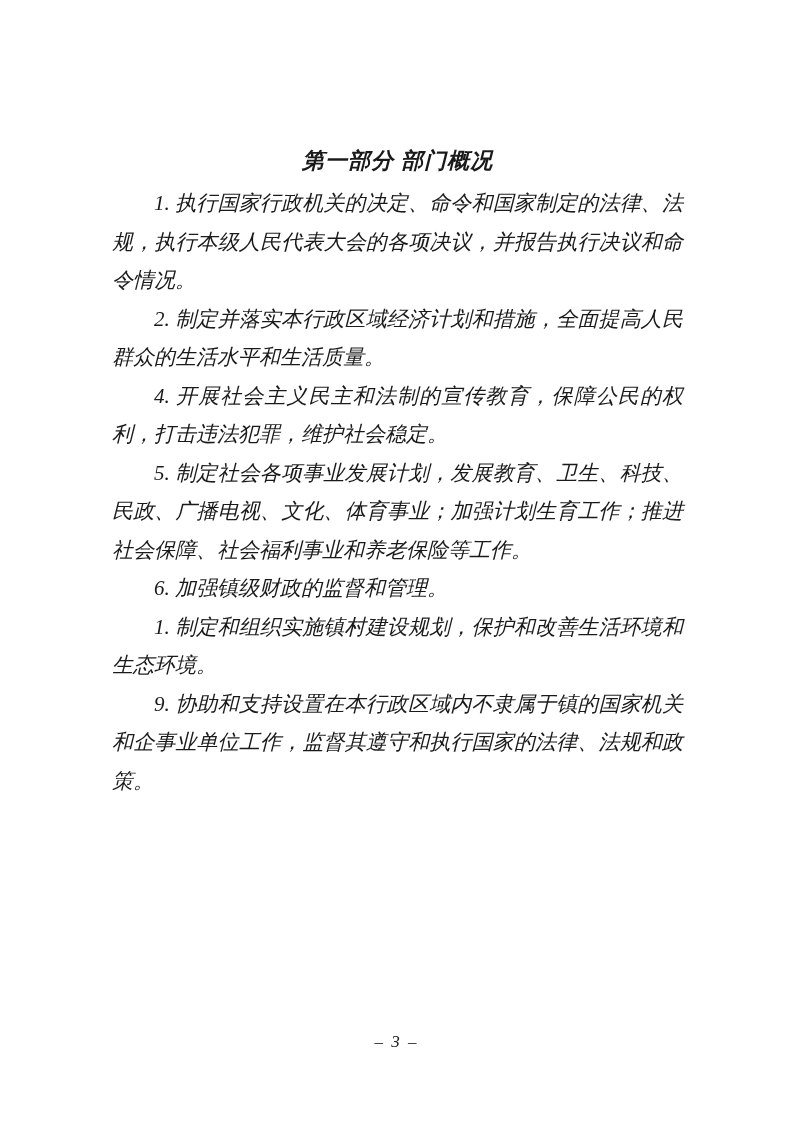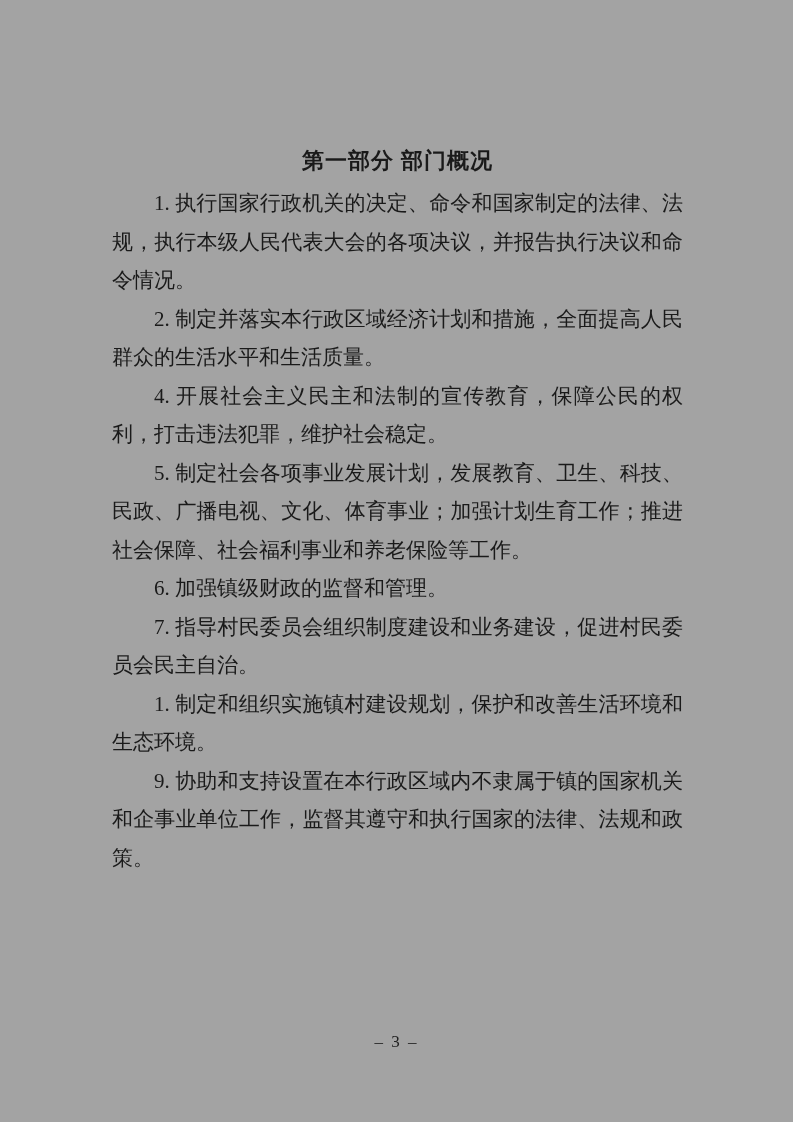--- a/index.html
+++ b/index.html
@@ -5,25 +5,26 @@
   html, body {
     margin: 0;
     padding: 0;
     background: #e8e8e8;
   }
   .page {
     position: relative;
     width: 793px;
     height: 1122px;
     margin: 0 auto;
-    background: #a3a3a3;
+    background: #ffffff;
     box-sizing: border-box;
     padding: 0 110px 0 112px;
     overflow: hidden;
     color: #1a1a1a;
+    font-style: italic;
   }
   .doc-title {
     margin: 148px 0 0 0;
     text-align: center;
     font-family: "Liberation Sans", "DejaVu Sans", sans-serif;
     font-weight: bold;
     font-size: 22px;
     line-height: 26px;
     letter-spacing: 1px;
     color: #1a1a1a;
@@ -69,19 +70,18 @@
 <div class="page">
   <h1 class="doc-title">第一部分 部门概况</h1>
 
 
   <div class="body-text">
       <p>1. 执行国家行政机关的决定、命令和国家制定的法律、法规，执行本级人民代表大会的各项决议，并报告执行决议和命令情况。</p>
       <p>2. 制定并落实本行政区域经济计划和措施，全面提高人民群众的生活水平和生活质量。</p>
       <p>4. 开展社会主义民主和法制的宣传教育，保障公民的权利，打击违法犯罪，维护社会稳定。</p>
       <p>5. 制定社会各项事业发展计划，发展教育、卫生、科技、民政、广播电视、文化、体育事业；加强计划生育工作；推进社会保障、社会福利事业和养老保险等工作。</p>
       <p>6. 加强镇级财政的监督和管理。</p>
-      <p>7. 指导村民委员会组织制度建设和业务建设，促进村民委员会民主自治。</p>
       <p>1. 制定和组织实施镇村建设规划，保护和改善生活环境和生态环境。</p>
       <p>9. 协助和支持设置在本行政区域内不隶属于镇的国家机关和企事业单位工作，监督其遵守和执行国家的法律、法规和政策。</p>
     </div>
 
   <div class="page-number">– 3 –</div>
 </div>
 
 </body></html>

